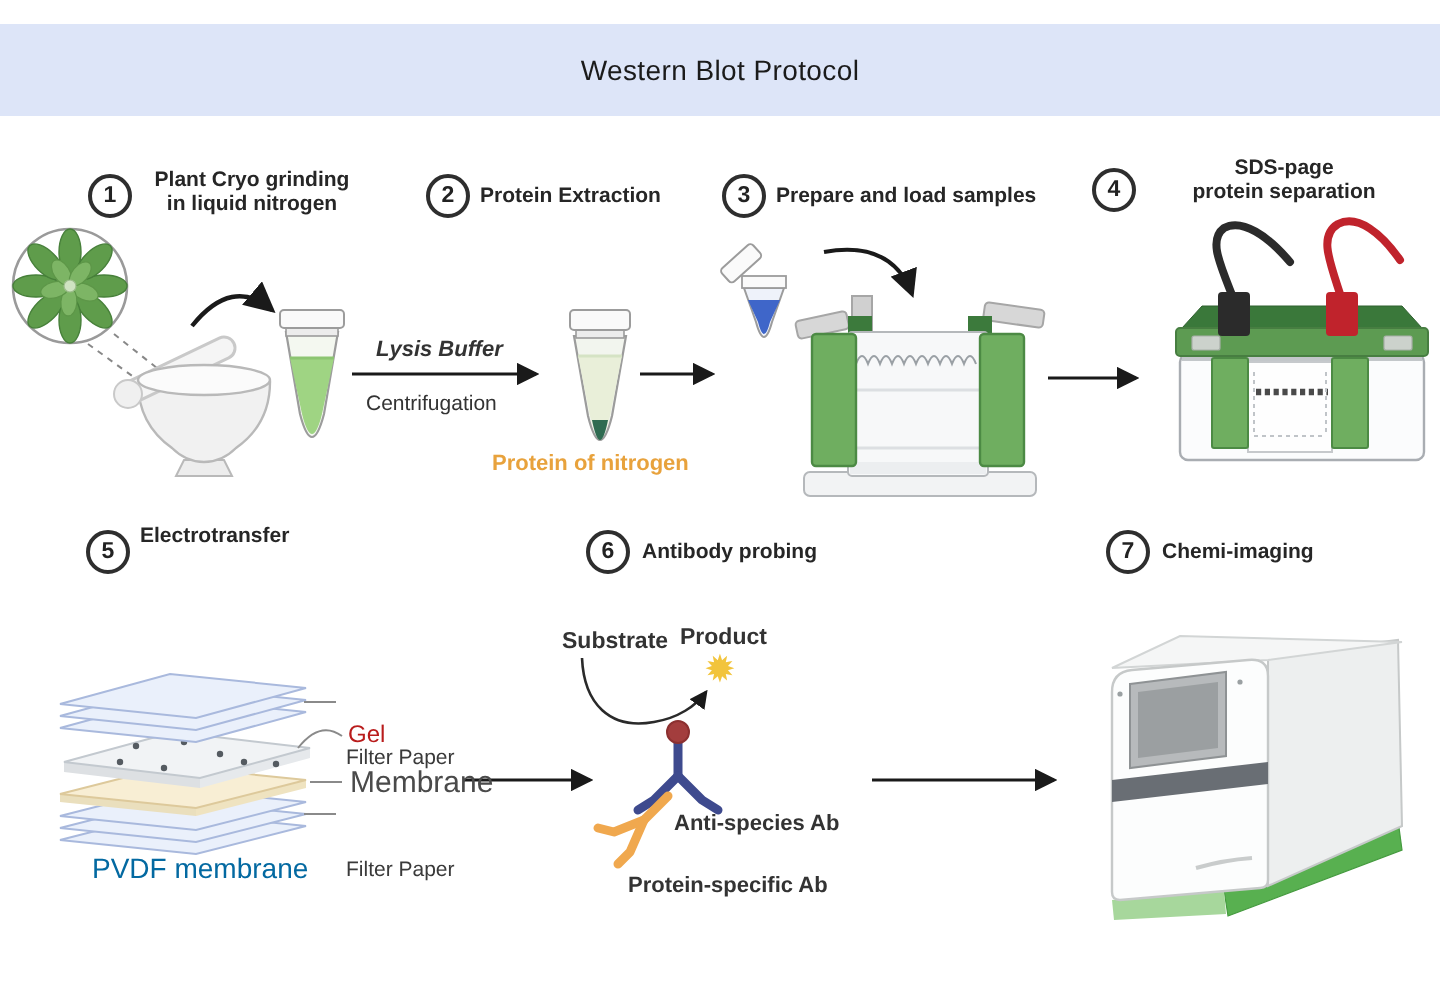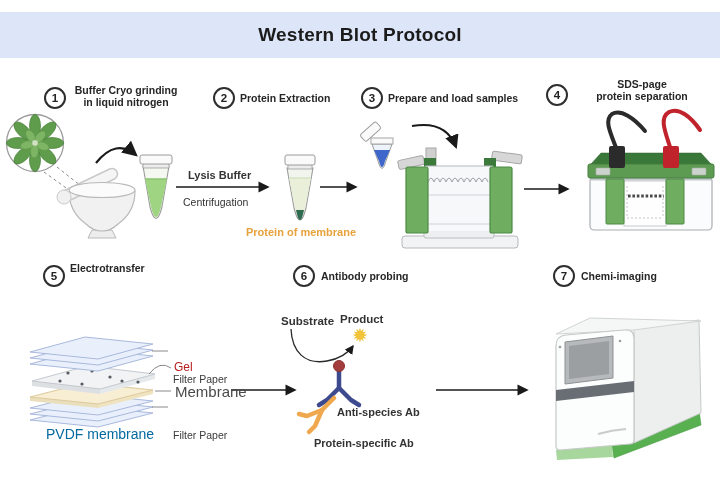--- a/index.html
+++ b/index.html
@@ -13,29 +13,29 @@
     --blue-liquid:#3f66c9; --navy-ab:#3e4a8e; --orange-ab:#f0a84e;
     --red-enzyme:#a33d3d; --star-yellow:#f2c43c;
     --paper-fill:#eaf0fb; --paper-border:#a9b9dd;
     --membrane-fill:#f8eed4; --membrane-border:#ddc99b;
     --gel-fill:#f1f3f5; --gel-border:#c3c9cf;
     --machine-stripe:#696e74; --machine-green:#58b050;
     --cable-black:#2b2b2b; --cable-red:#c0232c; --arrow:#1a1a1a;
   }
   .band{position:absolute;left:0;top:12px;width:720px;height:46px;background:var(--band);}
   .title{position:absolute;left:0;top:12px;width:720px;height:46px;line-height:46px;
-         text-align:center;font-size:19px;font-weight:700;color:#1b1b1b;letter-spacing:.2px;}
+         text-align:center;font-size:14px;font-weight:400;color:#1b1b1b;letter-spacing:.2px;}
   .circle{position:absolute;width:22px;height:22px;border:2px solid #2e2e2e;border-radius:50%;
           background:#fff;box-sizing:border-box;text-align:center;line-height:18px;
           font-size:11.5px;font-weight:700;color:#222;}
   .h-step{position:absolute;font-size:10.5px;font-weight:700;color:var(--ink);line-height:12px;white-space:nowrap;}
   .h-step span{display:block;}
   .center{text-align:center;white-space:normal;}
   .txt{position:absolute;line-height:12px;white-space:nowrap;}
-  .lysis{font-size:11px;font-weight:600;color:#333;}
+  .lysis{font-size:11px;font-style:italic;font-weight:600;color:#333;}
   .centri{font-size:10.5px;color:#333;}
   .poi{font-size:11px;font-weight:600;color:var(--orange-text);}
   .sp{font-size:11.5px;font-weight:700;color:#333;}
   .ab{font-size:11px;font-weight:700;color:#333;}
   .lay{font-size:10.5px;color:#3a3a3a;margin-top:28px;}
   .gel-l{font-size:12px;color:#b91c1c;}
   .mem-l{font-size:15px;color:#4a4a4a;}
   .pvdf{font-size:14px;color:#0369a1;}
   .star{position:absolute;font-size:19px;color:var(--star-yellow);line-height:19px;}
   svg.art{position:absolute;left:0;top:0;}
@@ -50,21 +50,21 @@
 
   <div class="circle" style="left:44px;top:87px">1</div>
   <div class="circle" style="left:213px;top:87px">2</div>
   <div class="circle" style="left:361px;top:87px">3</div>
   <div class="circle" style="left:546px;top:84px">4</div>
   <div class="circle" style="left:43px;top:265px">5</div>
   <div class="circle" style="left:293px;top:265px">6</div>
   <div class="circle" style="left:553px;top:265px">7</div>
 
   <div class="h-step center" style="left:70px;top:84px;width:112px">
-    <span>Buffer Cryo grinding</span>
+    <span>Plant Cryo grinding</span>
     <span>in liquid nitrogen</span>
   </div>
   <div class="h-step" style="left:240px;top:92px">Protein Extraction</div>
   <div class="h-step" style="left:388px;top:92px">Prepare and load samples</div>
   <div class="h-step center" style="left:572px;top:78px;width:140px">
     <span>SDS-page</span>
     <span>protein separation</span>
   </div>
   <div class="h-step" style="left:70px;top:262px">Electrotransfer</div>
   <div class="h-step" style="left:321px;top:270px">Antibody probing</div>
@@ -286,21 +286,21 @@
         <circle cx="560" cy="347" r="1.3" fill="#9aa0a2"></circle>
         <circle cx="620" cy="341" r="1.3" fill="#9aa0a2"></circle>
         <polygon points="556,390 634,381 634,392 556,401" fill="var(--machine-stripe)"></polygon>
         <path d="M 598,434 Q 612,430 626,429" fill="none" stroke="#c9cccc" stroke-width="2"></path>
       </g>
     </g>
   </svg>
 
   <div class="txt lysis" style="left:188px;top:169px">Lysis Buffer</div>
   <div class="txt centri" style="left:183px;top:196px">Centrifugation</div>
-  <div class="txt poi" style="left:246px;top:226px">Protein of membrane</div>
+  <div class="txt poi" style="left:246px;top:226px">Protein of nitrogen</div>
 
   <div class="txt lay" style="left:173px;top:345px">Filter Paper</div>
   <div class="txt gel-l" style="left:174px;top:361px">Gel</div>
   <div class="txt mem-l" style="left:175px;top:386px">Membrane</div>
   <div class="txt lay" style="left:173px;top:401px">Filter Paper</div>
   <div class="txt pvdf" style="left:46px;top:428px">PVDF membrane</div>
 
   <div class="txt sp" style="left:281px;top:315px">Substrate</div>
   <div class="txt sp" style="left:340px;top:313px">Product</div>
   <div class="star" style="left:352px;top:326px">✹</div>

